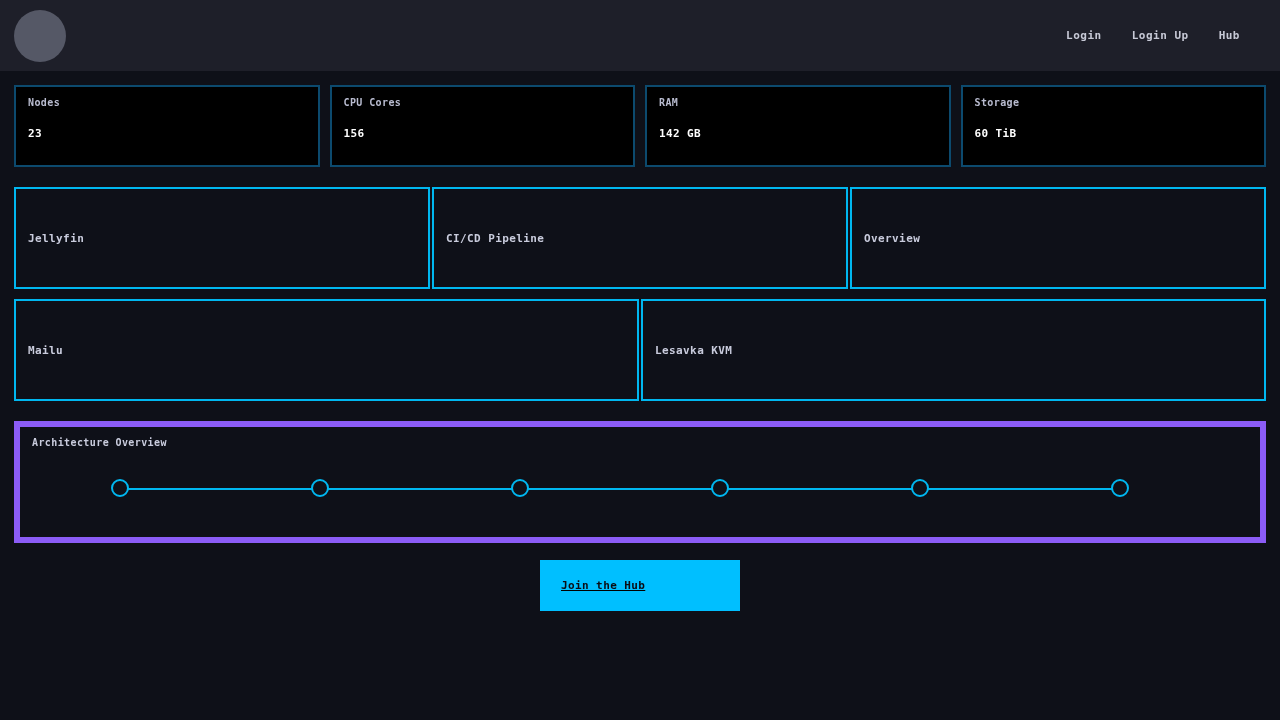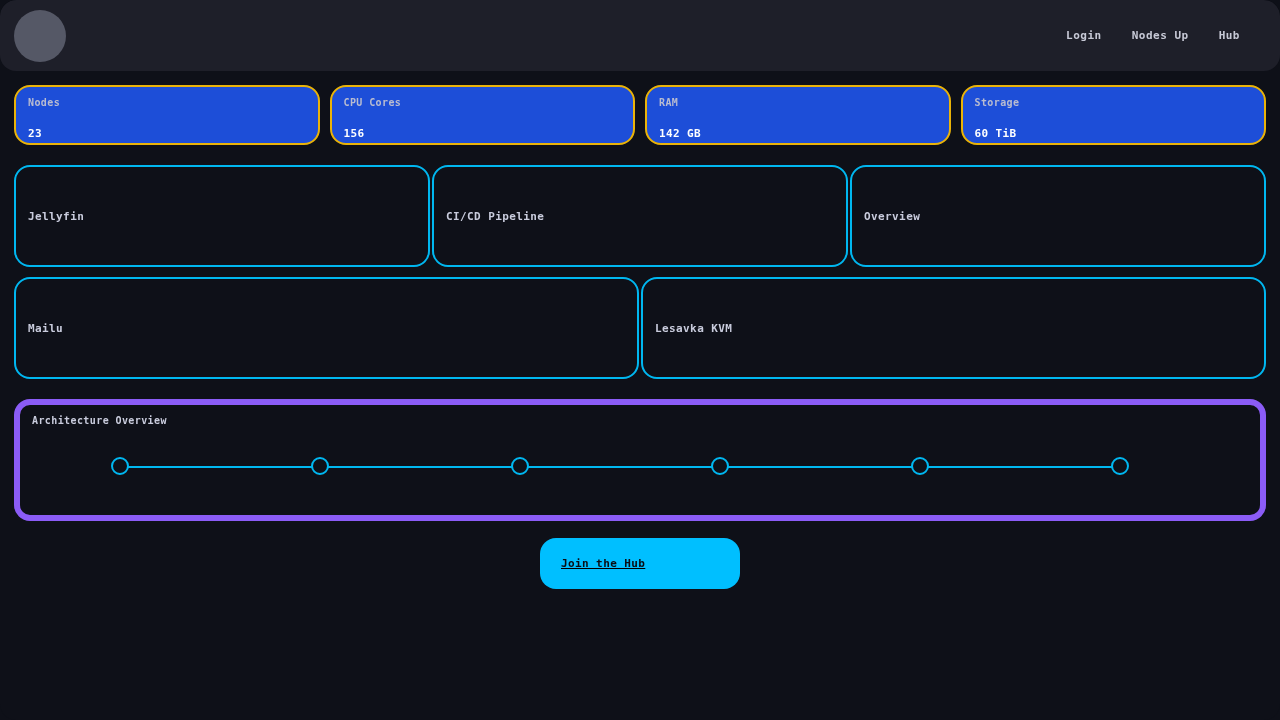--- a/index.html
+++ b/index.html
@@ -1,16 +1,16 @@
 <!DOCTYPE html>
 <html><head>
 <meta charset="utf-8">
 <title>Hub Dashboard</title>
 <style>
-  * { box-sizing: border-box; margin: 0; padding: 0; border-radius: 16px; }
+  * { box-sizing: border-box; margin: 0; padding: 0; }
 
   html, body {
     width: 1280px;
     height: 720px;
     background: #0e1018;
     font-family: "DejaVu Sans Mono", "Liberation Mono", monospace;
     overflow: hidden;
   }
 
   
@@ -55,23 +55,23 @@
 
   
   .stats-row {
     display: flex;
     gap: 10px;
     margin-bottom: 20px;
   }
 
   .stat-card {
     flex: 1 1 0;
-    height: 60px;
-    border: 2px solid #eab308;
-    background: #1d4ed8;
+    height: 82px;
+    border: 2px solid #0c4a6e;
+    background: #000000;
     padding: 10px 12px;
   }
 
   .stat-label {
     color: #b9bcd0;
     font-size: 10px;
     font-weight: bold;
     letter-spacing: 0.4px;
   }
 
@@ -180,21 +180,21 @@
     letter-spacing: 0.4px;
   }
 </style>
 </head>
 <body>
 
 <div class="header">
   <div class="avatar"></div>
   <nav class="nav">
     <a class="nav-link">Login</a>
-    <a class="nav-link">Nodes Up</a>
+    <a class="nav-link">Login Up</a>
     <a class="nav-link">Hub</a>
   </nav>
 </div>
 
 <div class="page">
 
   <div class="stats-row">
 
     <div class="stat-card">
       <div class="stat-label">Nodes</div>

